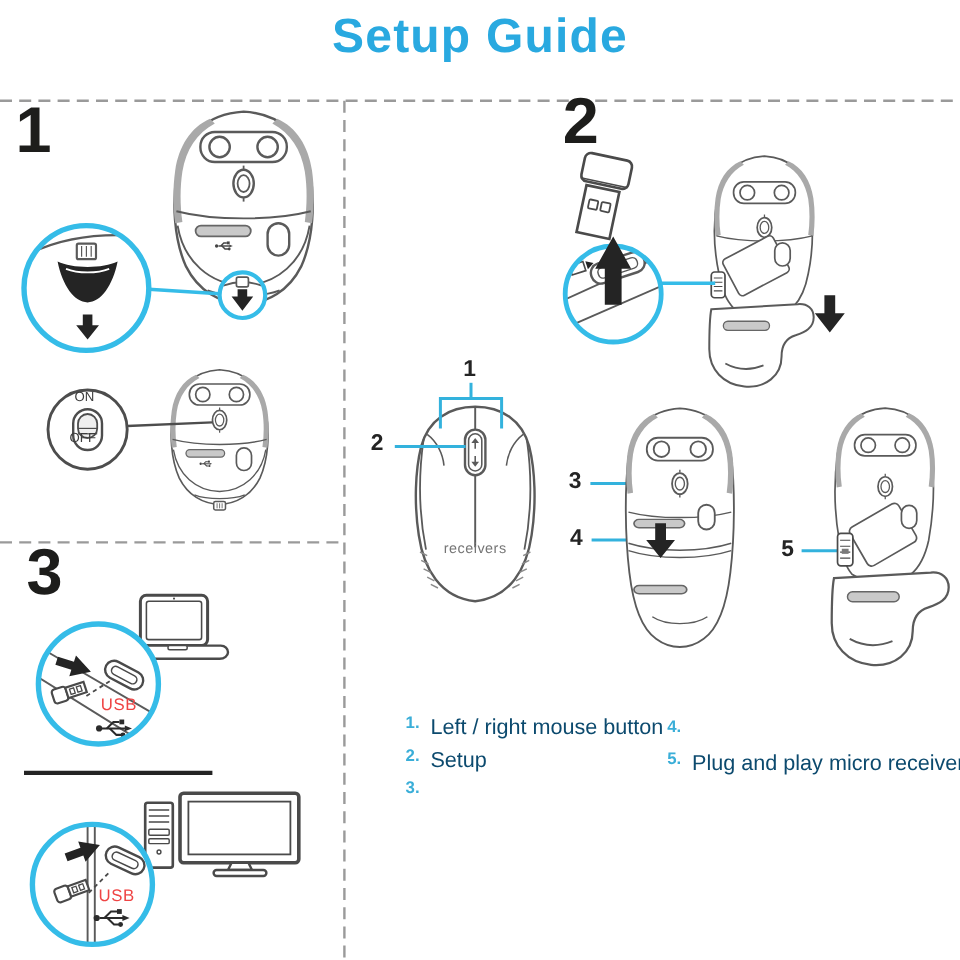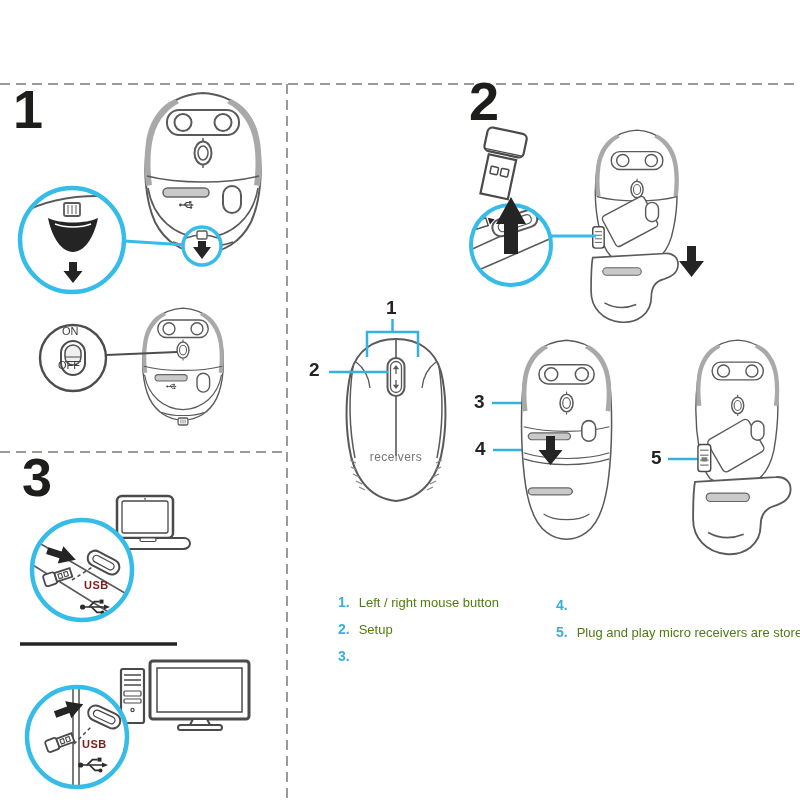--- a/index.html
+++ b/index.html
@@ -4,25 +4,25 @@
 <style>
   html,body{margin:0;padding:0;background:#fff;}
   .stage{position:relative;width:800px;height:800px;background:#fff;overflow:hidden;
          font-family:"Liberation Sans",sans-serif;color:#1d1d1b;}
   .abs{position:absolute;}
   .title{left:0;right:0;top:8px;text-align:center;font-size:40px;font-weight:bold;
          color:#29a9e0;letter-spacing:1px;}
   .stepnum{font-size:54px;font-weight:bold;color:#1d1d1b;line-height:1;}
   .callout{font-size:19px;font-weight:bold;color:#242424;line-height:1;}
   .onoff{font-size:11px;font-weight:normal;color:#3c3c3c;line-height:1;}
-  .usb{font-size:11px;font-weight:bold;color:#7f1d1d;line-height:1;letter-spacing:.5px;}
+  .usb{font-size:14px;font-weight:normal;color:#ef4444;line-height:1;letter-spacing:.5px;}
   .brand{font-size:12px;color:#757575;letter-spacing:.4px;text-align:center;width:68px;}
   .lrow{display:flex;align-items:flex-start;gap:9px;white-space:nowrap;}
   .lnum{font-size:14px;font-weight:bold;color:#3aaed8;line-height:1.1;}
-  .ltext{font-size:13px;color:#4d7c0f;line-height:1.25;}
+  .ltext{font-size:18px;color:#0c4a6e;line-height:1.25;}
   svg{display:block;}
 </style>
 </head>
 <body>
 
 <div class="stage">
 
 <svg class="abs" style="left:0;top:0" width="800" height="800" viewBox="0 0 800 800">
   <defs>
     <clipPath id="clip1">
@@ -329,20 +329,21 @@
     <use href="#oval" x="89" y="117"></use>
     <g>
       <rect x="14" y="150" width="18" height="38" rx="4" fill="#fff" stroke="#4a4a4a" stroke-width="2"></rect>
       <path d="M17,158 H29 M17,165 H29 M17,172 H29 M17,179 H29" stroke="#4a4a4a" stroke-width="1.3"></path>
       <rect x="19" y="168" width="8" height="6" fill="#7a7a7a"></rect>
     </g>
     <use href="#coverPiece" transform="translate(-6,192) scale(1.32)"></use>
   </g>
 </svg>
 
+<div class="abs title">Setup Guide</div>
 
 <div class="abs stepnum" style="left:13px;top:82px">1</div>
 <div class="abs stepnum" style="left:469px;top:74px">2</div>
 <div class="abs stepnum" style="left:22px;top:450px">3</div>
 
 <div class="abs onoff" style="left:62px;top:326px">ON</div>
 <div class="abs onoff" style="left:58px;top:360px">OFF</div>
 
 <div class="abs callout" style="left:386px;top:298px">1</div>
 <div class="abs callout" style="left:309px;top:360px">2</div>

